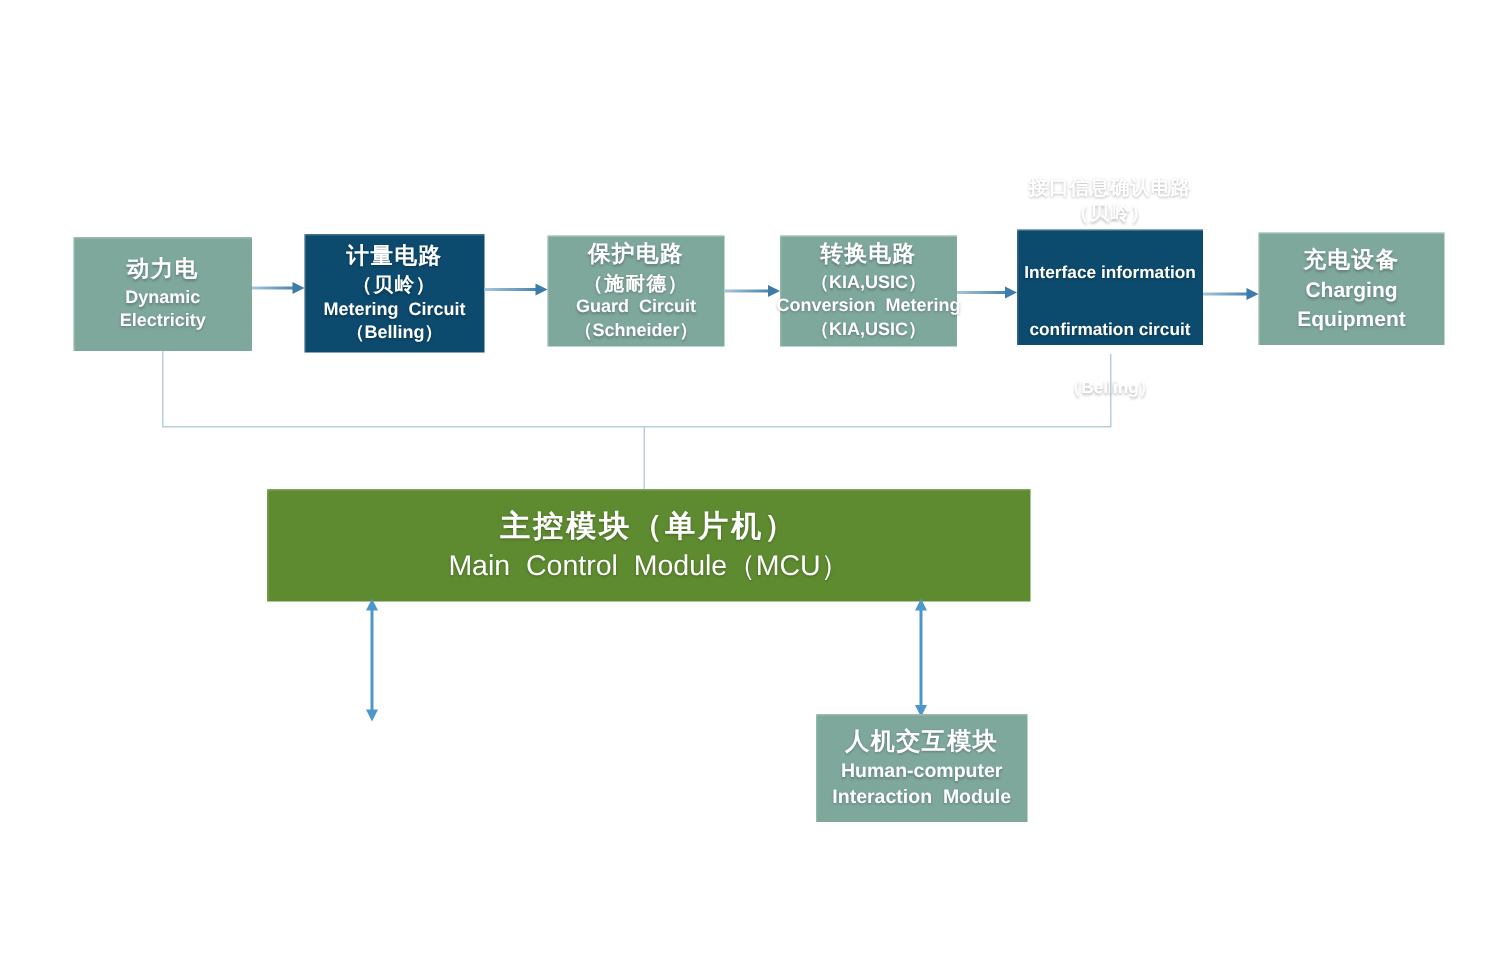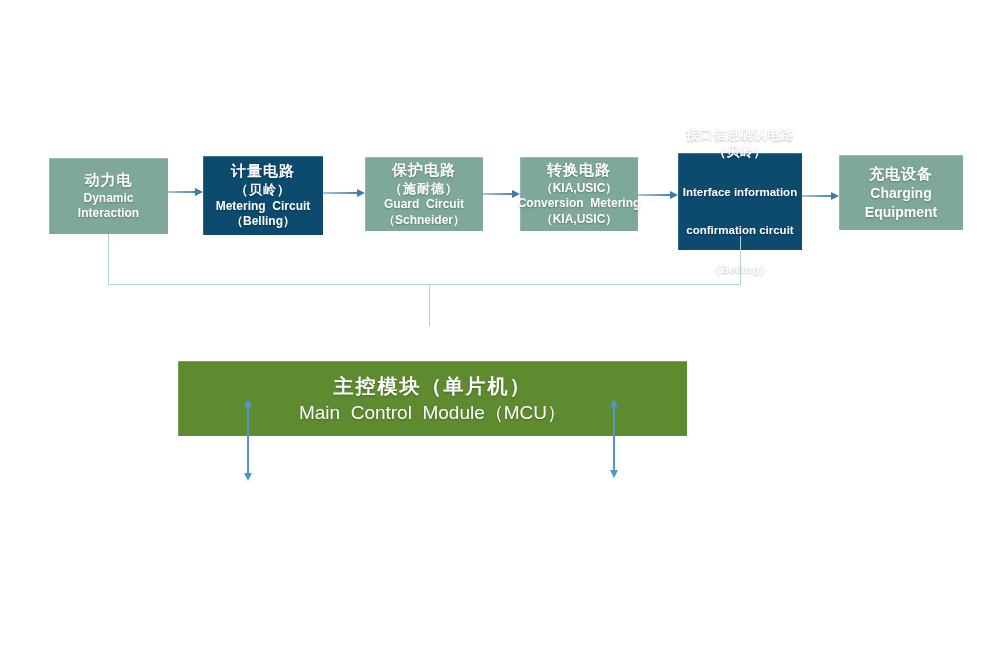--- a/index.html
+++ b/index.html
@@ -8,21 +8,21 @@
     font-family:"Liberation Sans","DejaVu Sans",sans-serif;
   }
   .box{
     position:absolute;display:flex;flex-direction:column;justify-content:center;align-items:center;
     color:#ffffff;text-align:center;
     text-shadow:0 1px 2px rgba(0,0,0,0.28);
     box-shadow:inset 0 1px 0 rgba(255,255,255,0.22), inset 1px 0 0 rgba(255,255,255,0.16);
   }
   .teal{background:#7fa89d;}
   .green{background:#0c4a6e;}
-  .darkgreen{background:#5e8b30;margin-top:35px;}
+  .darkgreen{background:#5e8b30;}
   .box span{display:block;white-space:pre;}
   .zh{font-size:15px;font-weight:bold;letter-spacing:1px;line-height:1.35;}
   .en{font-size:12px;font-weight:bold;line-height:1.3;}
   .small .zh{font-size:13px;letter-spacing:0.5px;line-height:1.3;}
   .small .en{font-size:11.5px;line-height:1.25;margin-top:24px;}
   .mainbox .zh{font-size:20px;font-weight:bold;letter-spacing:2px;line-height:1.5;}
   .mainbox .en{font-size:19px;font-weight:normal;line-height:1.3;}
   .bottombox .zh{font-size:16px;}
   .bottombox .en{font-size:14px;}
   .hcibox .en{font-size:13px;}
@@ -46,21 +46,21 @@
   }
 </style>
 </head>
 <body>
 
 <div class="canvas">
 
   <div class="box teal" style="left:49px;top:158px;width:119px;height:76px">
     <span class="zh">动力电</span>
     <span class="en">Dynamic</span>
-    <span class="en">Interaction</span>
+    <span class="en">Electricity</span>
   </div>
 
   <div class="box green" style="left:203px;top:156px;width:120px;height:79px">
     <span class="zh">计量电路</span>
     <span class="zh" style="font-size:13px">（贝岭）</span>
     <span class="en">Metering  Circuit</span>
     <span class="en">（Belling）</span>
   </div>
 
   <div class="box teal" style="left:365px;top:157px;width:118px;height:74px">
@@ -70,21 +70,21 @@
     <span class="en">（Schneider）</span>
   </div>
 
   <div class="box teal" style="left:520px;top:157px;width:118px;height:74px">
     <span class="zh">转换电路</span>
     <span class="en">（KIA,USIC）</span>
     <span class="en">Conversion  Metering</span>
     <span class="en">（KIA,USIC）</span>
   </div>
 
-  <div class="box green small" style="left:678px;top:153px;width:124px;height:97px">
+  <div class="box green small" style="left:678px;top:153px;width:124px;height:77px">
     <span class="zh">接口信息确认电路</span>
     <span class="zh">（贝岭）</span>
     <span class="en">Interface information</span>
     <span class="en">confirmation circuit</span>
     <span class="en">（Belling）</span>
   </div>
 
   <div class="box teal" style="left:839px;top:155px;width:124px;height:75px">
     <span class="zh">充电设备</span>
     <span class="en" style="font-size:14px">Charging</span>
@@ -104,14 +104,19 @@
 
   <div class="box darkgreen mainbox" style="left:178px;top:326px;width:509px;height:75px">
     <span class="zh">主控模块（单片机）</span>
     <span class="en">Main  Control  Module（MCU）</span>
   </div>
 
   <div class="varrow" style="left:247px;top:406px;height:68px"></div>
   <div class="varrow" style="left:613px;top:406px;height:65px"></div>
 
 
+  <div class="box teal bottombox hcibox" style="left:544px;top:476px;width:141px;height:72px">
+    <span class="zh">人机交互模块</span>
+    <span class="en">Human-computer</span>
+    <span class="en">Interaction  Module</span>
+  </div>
 
 </div>
 
 </body></html>

